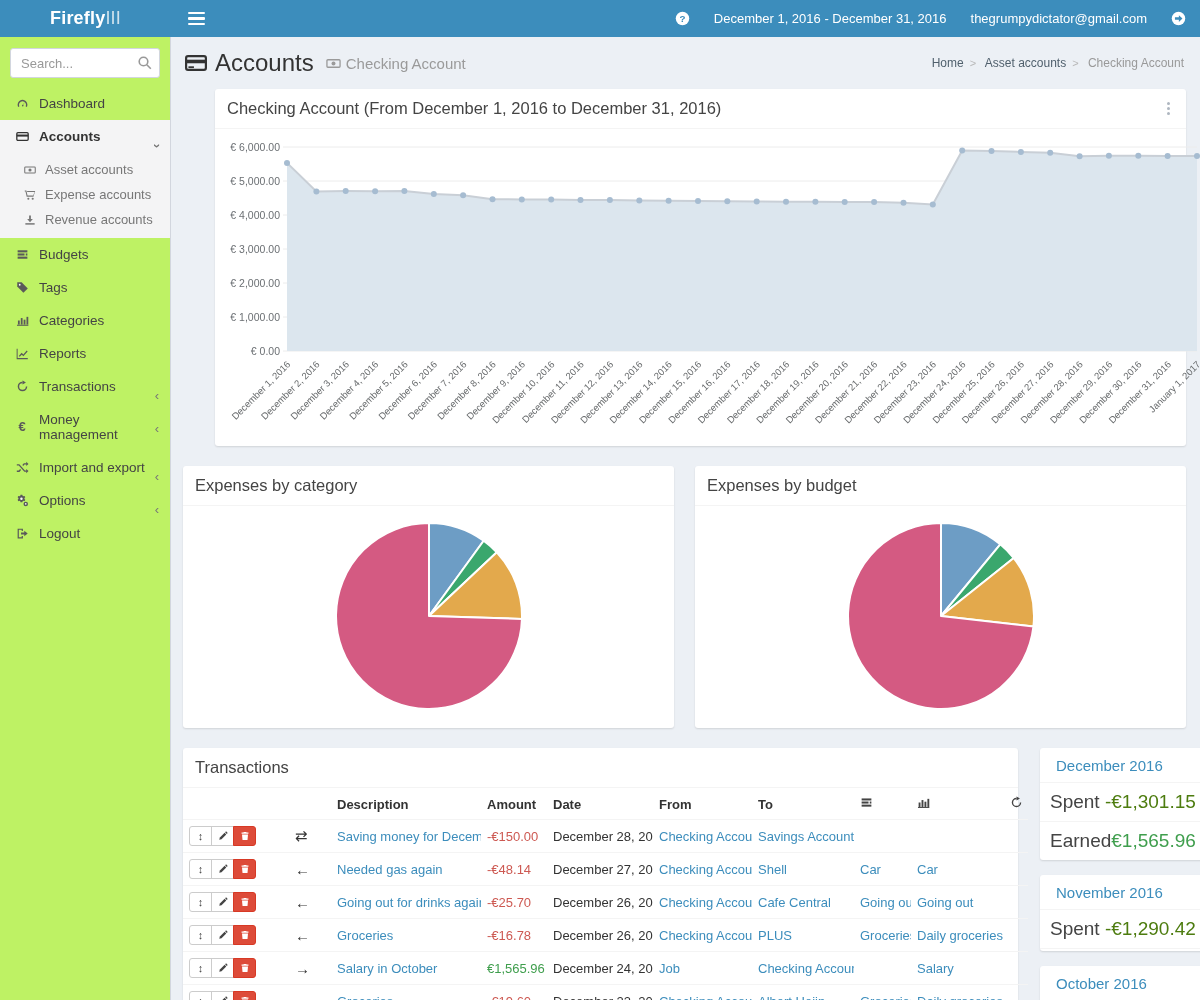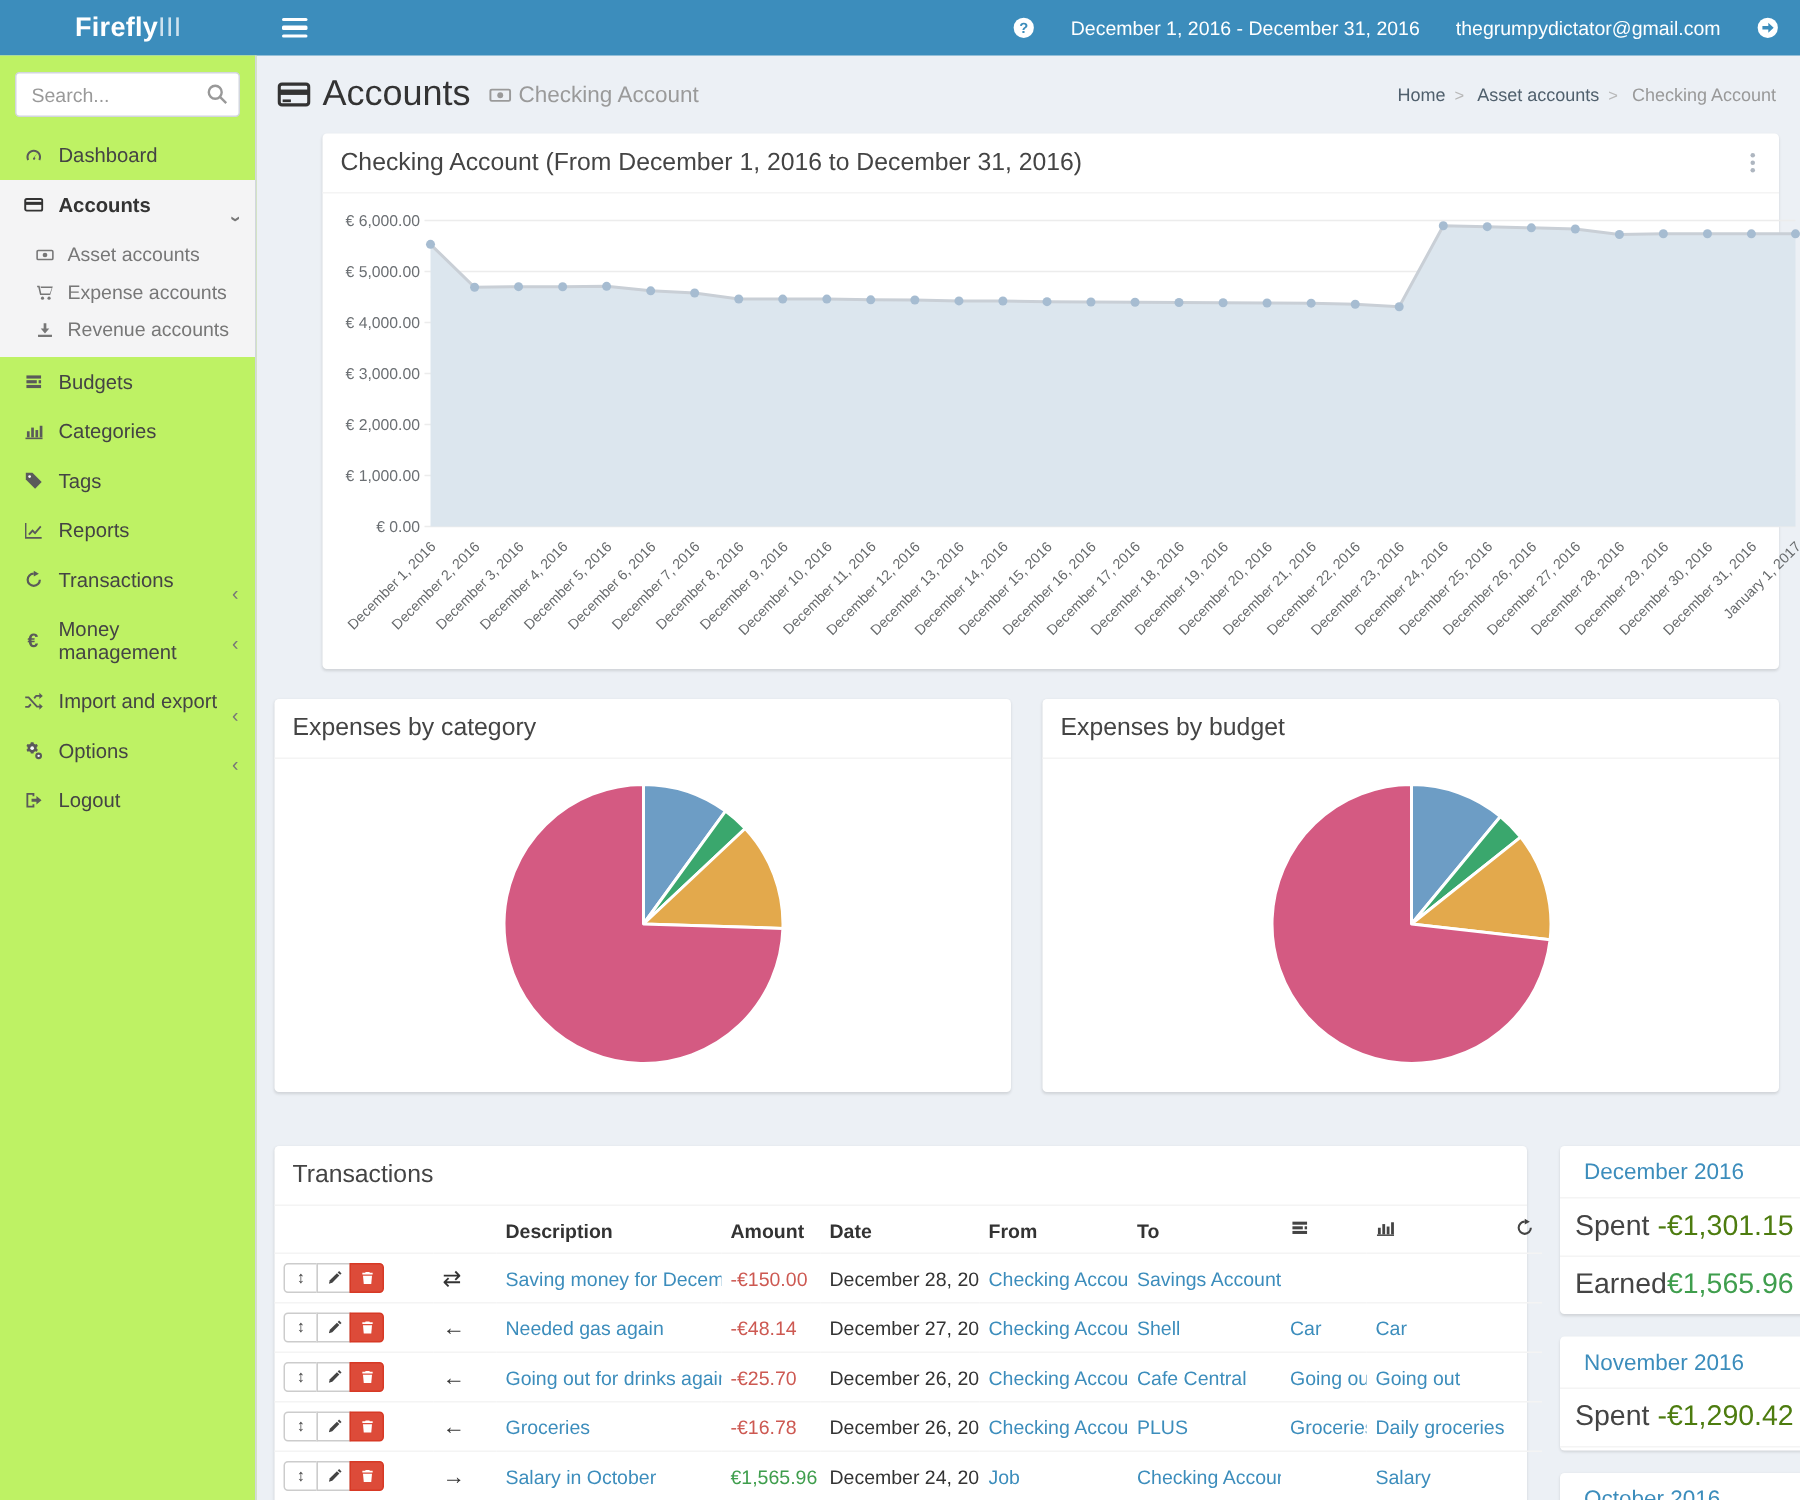--- a/index.html
+++ b/index.html
@@ -59,21 +59,21 @@
   .breadcrumb .sep { margin:0 6px; color:#b8b8b8; font-size:11px; }
   .breadcrumb .active { color:#999; }
   
   .box { background:#fff; border-radius:3px; box-shadow:0 1px 2px rgba(0,0,0,.12); }
   .box-header { padding:10px 12px; border-bottom:1px solid #f4f4f4; display:flex; justify-content:space-between; align-items:center; }
   .box-header h3 { margin:0; font-size:16.5px; font-weight:400; color:#444; }
   .box-body { padding:8px 10px 6px; }
   .ellipsis { display:inline-block; cursor:pointer; padding:1px 4px; }
   .ellipsis i { display:block; width:3px; height:3px; border-radius:50%; background:#aeb6c0; margin:2px 0; }
   .chart-box { margin-bottom:20px;margin-left:32px; }
-  .pie-row { display:flex; gap:21px; margin-bottom:36px; }
+  .pie-row { display:flex; gap:21px; margin-bottom:20px; }
   .pie-box { flex:1; }
   .pie-body { display:flex; justify-content:center; padding:10px 0 12px; }
   
   .bottom-row { display:flex; gap:22px; align-items:flex-start; }
   .trans-box { width:835px; flex-shrink:0; }
   table { width:100%; border-collapse:collapse; table-layout:fixed; font-size:13px; }
   th, td { text-align:left; padding:6px 6px; border-top:1px solid #f4f4f4; white-space:nowrap; overflow:hidden; }
   thead th { border-top:none; color:#333; font-weight:bold; padding:8px 6px 7px; }
   thead th svg { width:13px; height:13px; color:#444; }
   td { height:29px; }
@@ -196,37 +196,37 @@
               <rect x="2" y="6.7" width="8.5" height="2.6"></rect>
               <rect x="12" y="6.7" width="2" height="2.6"></rect>
               <rect x="2" y="10.6" width="12" height="2.6"></rect>
             </svg>
           </span>
           <span>Budgets</span>
         </a>
         <a class="s-item">
           <span class="s-icon">
             <svg viewBox="0 0 16 16" fill="currentColor">
+              <path d="M1.5 1.5h5.4l7.6 7.6-5.4 5.4-7.6-7.6z"></path>
+              <circle cx="4.6" cy="4.6" r="1.1" fill="#f9fafc"></circle>
+            </svg>
+          </span>
+          <span>Tags</span>
+        </a>
+        <a class="s-item">
+          <span class="s-icon">
+            <svg viewBox="0 0 16 16" fill="currentColor">
               <rect x="2.4" y="8" width="2.2" height="5"></rect>
               <rect x="5.9" y="5" width="2.2" height="8"></rect>
               <rect x="9.4" y="7" width="2.2" height="6"></rect>
               <rect x="12.9" y="3.5" width="2.2" height="9.5"></rect>
               <rect x="1.2" y="13.2" width="14" height="1.3"></rect>
             </svg>
           </span>
           <span>Categories</span>
-        </a>
-        <a class="s-item">
-          <span class="s-icon">
-            <svg viewBox="0 0 16 16" fill="currentColor">
-              <path d="M1.5 1.5h5.4l7.6 7.6-5.4 5.4-7.6-7.6z"></path>
-              <circle cx="4.6" cy="4.6" r="1.1" fill="#f9fafc"></circle>
-            </svg>
-          </span>
-          <span>Tags</span>
         </a>
         <a class="s-item">
           <span class="s-icon">
             <svg viewBox="0 0 16 16" fill="currentColor">
               <path d="M2 2v11.5h12.5V15H0.8V2z"></path>
               <path d="M3.4 11 7 7.2l2 2 4.2-4.8 1.1 1-5.2 6-2-2-2.5 2.7z"></path>
             </svg>
           </span>
           <span>Reports</span>
         </a>

